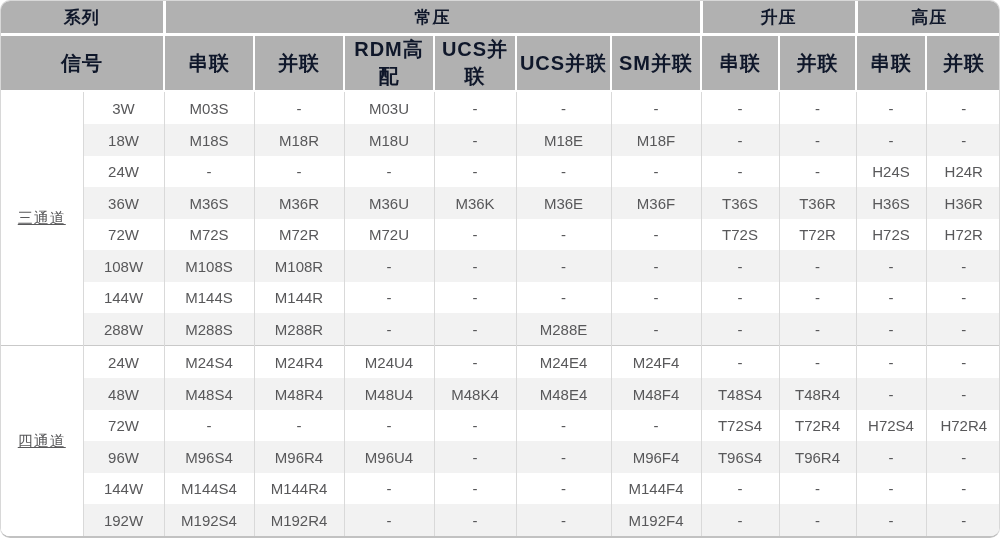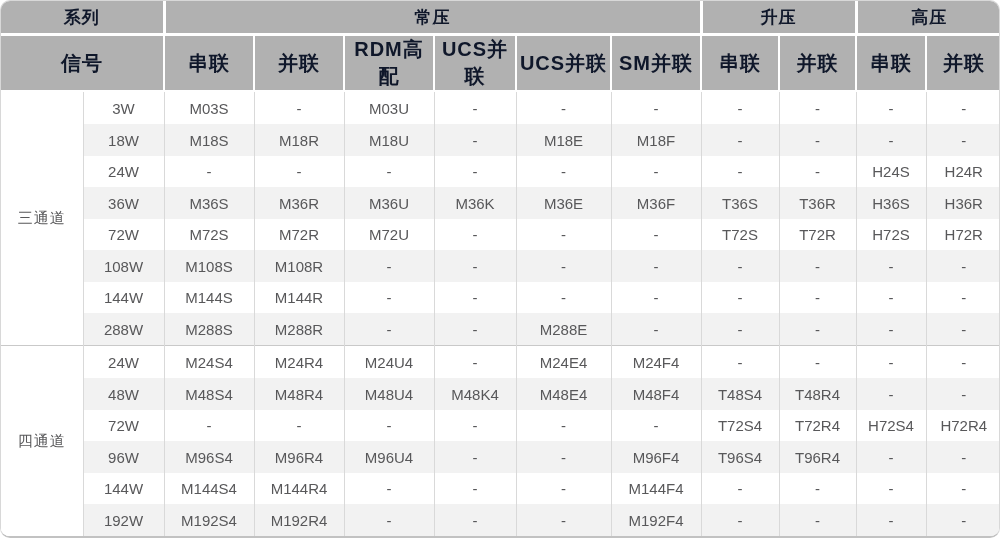--- a/index.html
+++ b/index.html
@@ -58,20 +58,21 @@
   }
   table.spec td:not(:last-child) {
     border-right: 1px solid #d9d9d9;
   }
   tbody tr.even { background: #ffffff; }
   tbody tr.odd  { background: #f2f2f2; }
   td.group-cell {
     background: #ffffff;
     font-size: 16px;
     letter-spacing: 1px;
+    text-decoration: underline;
   }
   tr.group-start td {
     border-top: 1px solid #c9c9c9;
   }
 </style>
 </head>
 <body>
 
 <div class="table-wrap">
   <table class="spec">

